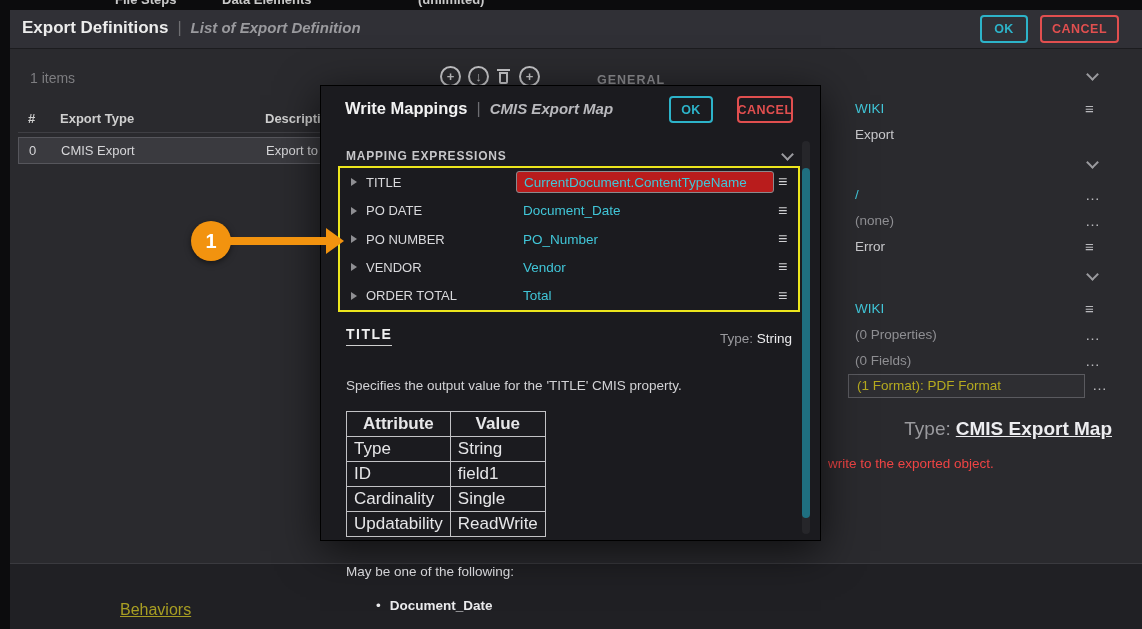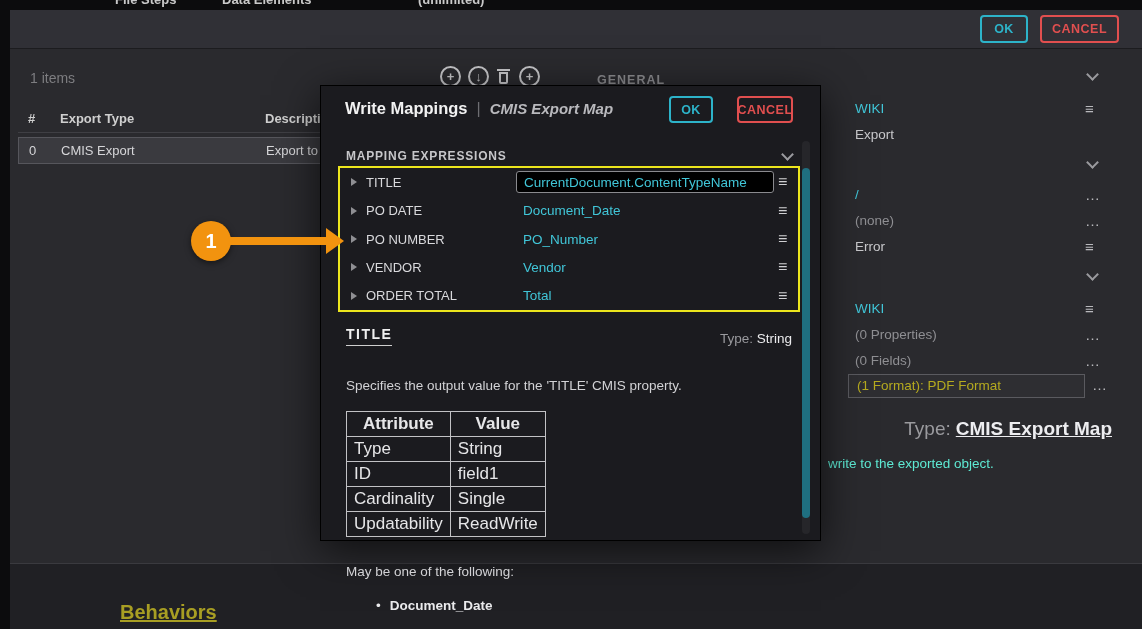--- a/index.html
+++ b/index.html
@@ -52,46 +52,46 @@
   .rp-row { position:absolute; left:845px; width:262px; height:20px; font-size:13.5px; line-height:20px; }
   .r0{top:89px}.r1{top:115px}.r2{top:175px}.r3{top:201px}.r4{top:227px}.r5{top:289px}.r6{top:315px}.r7{top:341px}
   .cyan { color:#41c6d8; } .plain { color:#c9c9cc; } .dim { color:#8f8f93; } .olive { color:#b5aa1f; }
   .rp-ctrl { position:absolute; left:230px; top:0; color:#b9b9bd; font-size:15px; cursor:pointer; }
   .rp-format { position:absolute; left:838px; top:364px; width:237px; height:24px; border:1px solid #5a5a5f; background:#2e2e32;
                font-size:13.5px; line-height:22px; padding-left:8px; }
   .fmt-ctrl { position:absolute; left:1082px; top:366px; color:#b9b9bd; font-size:15px; cursor:pointer; }
   .rp-type { position:absolute; right:30px; top:408px; font-size:19px; white-space:nowrap; }
   .rp-type .lbl { color:#9a9a9e; margin-right:5px; }
   .rp-type .val { color:#ededf0; font-weight:bold; text-decoration:underline; cursor:pointer; }
-  .rp-note { position:absolute; left:818px; top:446px; font-size:13.5px; color:#5eead4; }
+  .rp-note { position:absolute; left:818px; top:446px; font-size:13.5px; color:#ef4444; }
 
   
   .win-footer { position:absolute; left:0; right:0; top:553px; bottom:0; background:#202024; border-top:1px solid #3a3a3f; }
-  .behaviors { position:absolute; left:110px; top:37px; color:#a89e23; font-weight:bold; font-size:20px; text-decoration:underline; cursor:pointer; }
+  .behaviors { position:absolute; left:110px; top:37px; color:#a89e23; font-weight:normal; font-size:16px; text-decoration:underline; cursor:pointer; }
 
   
   .modal { position:absolute; left:320px; top:85px; width:501px; height:456px; background:#1b1b1f;
            border:1px solid #000; box-shadow:0 10px 40px rgba(0,0,0,.65); z-index:5; }
   .modal-title-row { position:absolute; left:24px; top:13px; white-space:nowrap; }
   .modal-title { font-size:16.5px; font-weight:bold; color:#f2f2f2; }
   .modal-subtitle { font-size:15px; font-style:italic; font-weight:bold; color:#b9b9bd; }
   .ok-modal { top:10px; left:348px; width:44px; height:27px; }
   .cancel-modal { top:10px; left:416px; width:56px; height:27px; }
 
   .map-section-label { position:absolute; left:25px; top:63px; font-size:12px; font-weight:bold; letter-spacing:.8px; color:#c6c6c9; }
   .chev-map { left:462px; top:64px; }
 
   .map-box { position:absolute; left:17px; top:80px; width:462px; height:146px; border:2px solid #ede61d;
              display:flex; flex-direction:column; }
   .map-row { flex:1; position:relative; display:flex; align-items:center; padding-left:11px; }
   .map-arrow { width:0; height:0; border-left:6px solid #8f8f93; border-top:4px solid transparent; border-bottom:4px solid transparent; cursor:pointer; }
   .map-label { font-size:13px; color:#d9d9dc; margin-left:9px; }
   .map-value { position:absolute; left:183px; color:#41c6d8; font-size:13.5px; cursor:text; }
   .value-input { position:absolute; left:176px; width:258px; height:22px; border:1px solid #8a8a8e; border-radius:3px;
-                 display:flex; align-items:center; padding-left:7px; color:#41c6d8; font-size:13.5px; background:#000000; cursor:text; }
+                 display:flex; align-items:center; padding-left:7px; color:#41c6d8; font-size:13.5px; background:#b91c1c; cursor:text; }
   .map-menu { position:absolute; left:438px; color:#d0d0d3; font-size:16px; cursor:pointer; }
 
   .detail-head { position:absolute; left:25px; top:240px; width:446px; display:flex; justify-content:space-between; align-items:flex-end; }
   .detail-title { font-size:14px; font-weight:bold; letter-spacing:1.5px; color:#f0f0f0; border-bottom:1px solid #cfcfcf; padding-bottom:3px; }
   .detail-type { font-size:13.5px; color:#9a9a9e; }
   .detail-type .tv { color:#eaeaec; }
   .detail-desc { position:absolute; left:25px; top:292px; font-size:13.5px; color:#d2d2d5; }
 
   .attr-table { position:absolute; left:25px; top:325px; border-collapse:collapse; font-size:17px; color:#e6e6e8; }
   .attr-table th, .attr-table td { border:1px solid #c2c2c5; padding:2px 7px; text-align:left; }
@@ -121,20 +121,23 @@
 
   <div class="top-bar">
     <span class="tb0">File Steps</span>
     <span class="tb1">Data Elements</span>
     <span class="tb2">(unlimited)</span>
   </div>
 
   <div class="window">
 
     <div class="win-header">
+      <div class="title-row">
+        <span class="win-title">Export Definitions</span><span class="t-sep">|</span><span class="win-subtitle">List of Export Definition</span>
+      </div>
       <div class="btn btn-ok ok-main">OK</div>
       <div class="btn btn-cancel cancel-main">CANCEL</div>
     </div>
 
     <div class="items-count">1 items</div>
 
     <div class="toolbar">
       <div class="tool-circle">
           <span>+</span>
         </div>

